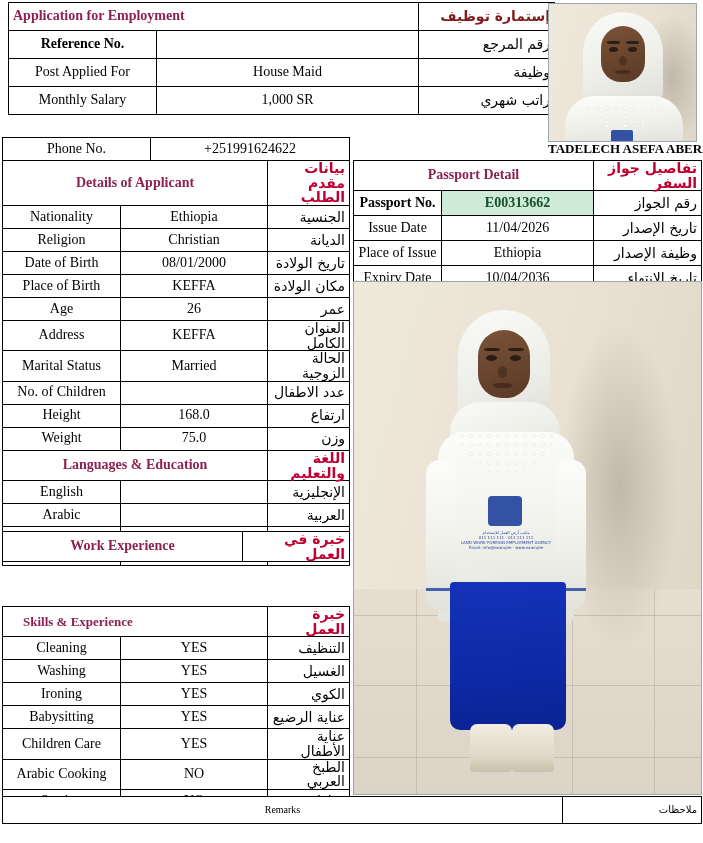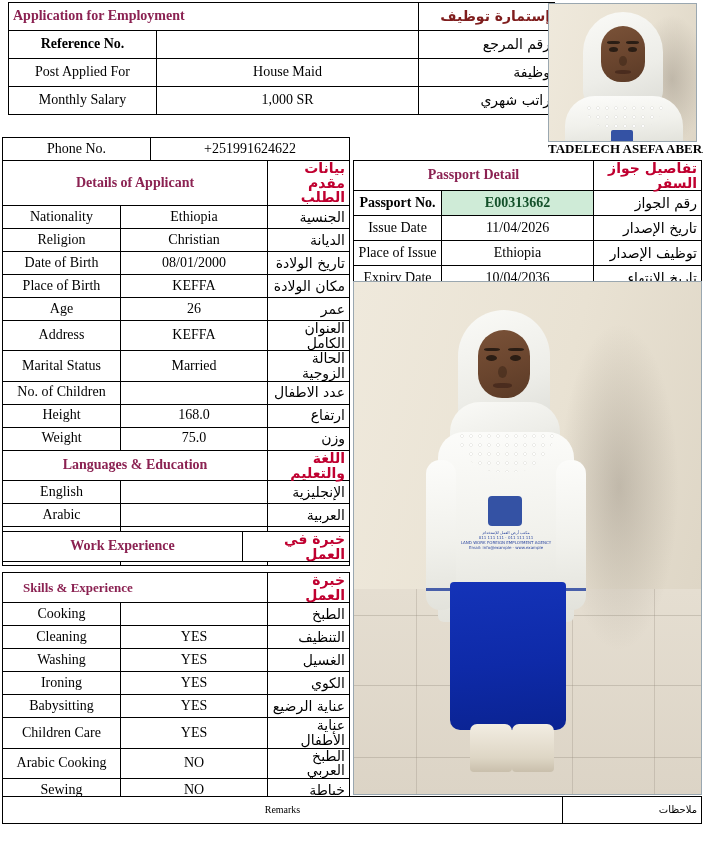--- a/index.html
+++ b/index.html
@@ -365,37 +365,32 @@
       </colgroup>
     <tbody>
       <tr class="sect">
         <td class="sect-en">Work Experience</td>
         <td class="sect-ar">خبرة في العمل</td>
       </tr>
     </tbody>
   </table>
 
 
-  <table class="tbl" style="position:absolute;left:2px;top:572px;width:347px">
+  <table class="tbl" style="position:absolute;left:2px;top:606px;width:347px">
     <colgroup>
         <col style="width:118px">
         <col style="width:147px">
         <col style="width:82px">
       </colgroup>
     <tbody>
       <tr class="sect">
         <td colspan="2" class="sect-en" style="text-align:left;padding-left:20px;font-size:13px">Skills &amp; Experience</td>
         <td class="sect-ar">خبرة العمل</td>
       </tr>
       <tr>
-        <td class="lbl">Cooking</td>
-        <td class="val"></td>
-        <td class="ar">الطبخ</td>
-      </tr>
-      <tr>
         <td class="lbl">Cleaning</td>
         <td class="val">YES</td>
         <td class="ar">التنظيف</td>
       </tr>
       <tr>
         <td class="lbl">Washing</td>
         <td class="val">YES</td>
         <td class="ar">الغسيل</td>
       </tr>
       <tr>
@@ -443,21 +438,21 @@
         <td class="ar">رقم الجواز</td>
       </tr>
       <tr>
         <td class="lbl">Issue Date</td>
         <td class="val">11/04/2026</td>
         <td class="ar">تاريخ الإصدار</td>
       </tr>
       <tr>
         <td class="lbl">Place of Issue</td>
         <td class="val">Ethiopia</td>
-        <td class="ar">توظيف الإصدار</td>
+        <td class="ar">وظيفة الإصدار</td>
       </tr>
       <tr>
         <td class="lbl">Expiry Date</td>
         <td class="val">10/04/2036</td>
         <td class="ar">تاريخ الانتهاء</td>
       </tr>
     </tbody>
   </table>
 
   <div class="photo" id="photo-head">

